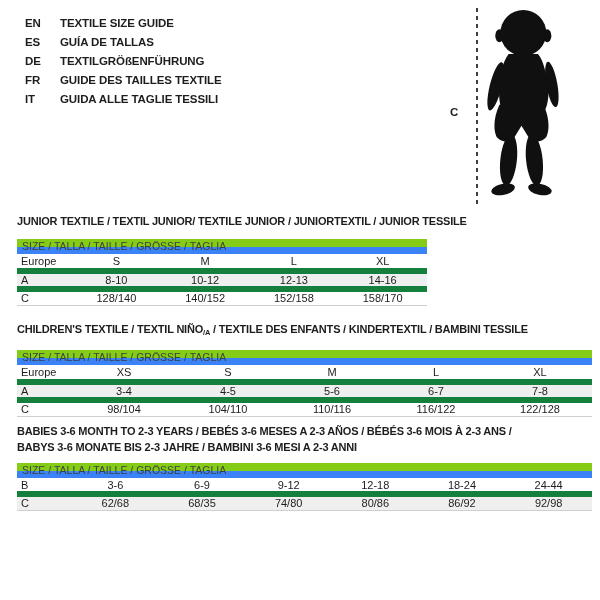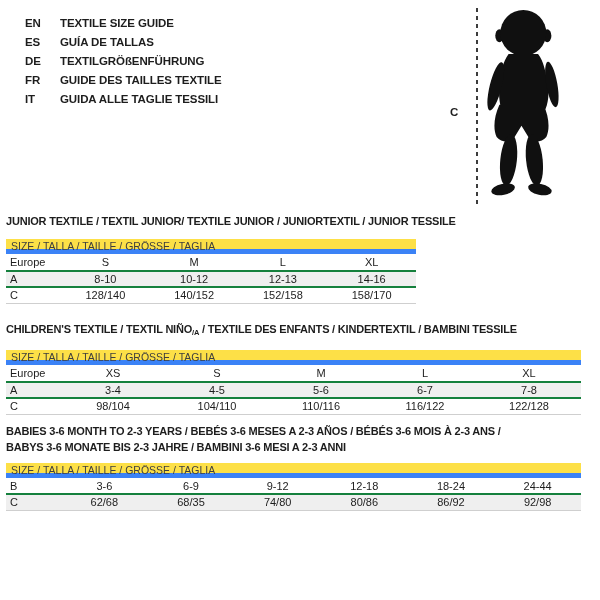--- a/index.html
+++ b/index.html
@@ -15,39 +15,39 @@
 
   
   .figure { position:absolute; left:445px; top:0; width:155px; height:215px; }
   .dashed-line { position:absolute; left:31px; top:8px; width:2px; height:198px;
     background:repeating-linear-gradient(to bottom,#3c3c3c 0 4px, transparent 4px 8px); }
   .measure-label { position:absolute; left:5px; top:106px;
     font-size:11.5px; font-weight:bold; }
   .silhouette { position:absolute; left:36px; top:6px; width:92px; height:202px; }
 
   
-  .section { position:absolute; left:6px; }
+  .section { position:absolute; left:17px; }
   .section-title { font-size:11px; font-weight:bold; letter-spacing:-0.2px;
     line-height:13px; white-space:nowrap; }
   .section-title .t3line { display:block; line-height:16px; }
   .sub { font-size:7.5px; vertical-align:-2px; }
   #section-junior   { top:215px; width:410px; }
   #section-children { top:323px; width:575px; }
   #section-babies   { top:423px; width:575px; }
-  .size-bar { margin-top:11px; height:15px; line-height:14px; background:#fde047;
+  .size-bar { margin-top:11px; height:15px; line-height:14px; background:#84cc16;
     color:#3e3e3e; font-size:10.5px; padding-left:5px;
-    border-bottom:5px solid #3b82f6; }
+    border-bottom:7px solid #3b82f6; }
   #section-babies .size-bar { margin-top:8px; }
 
   table { width:100%; border-collapse:collapse; table-layout:fixed;
     font-size:11px; color:#1d1d1d; }
   col.lblcol { width:55px; }
   td { text-align:center; height:16px; padding:0; white-space:nowrap; }
   td.lbl { text-align:left; padding-left:4px; }
-  tr { border-bottom:2px solid #15803d; }
+  tr { border-bottom:6px solid #15803d; }
   tr.hdr td { height:17px; }
   tr.stripe { background:#efefef; }
   tr:last-child { border-bottom:1px solid #cfcfcf; }
 
   
   .notes { position:absolute; left:18px; top:537px; font-size:10.8px;
     font-weight:bold; line-height:15.7px; letter-spacing:-0.2px; white-space:nowrap; }
 </style>
 </head>
 <body>

